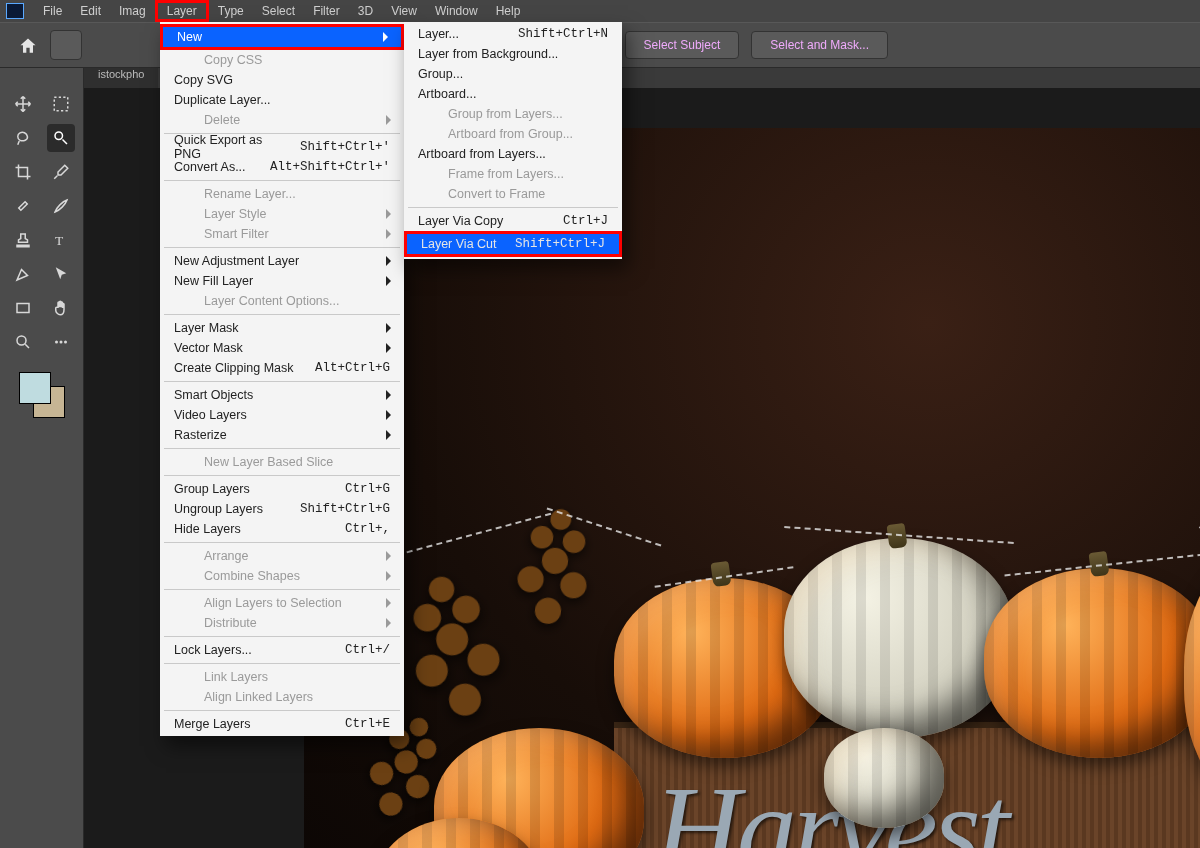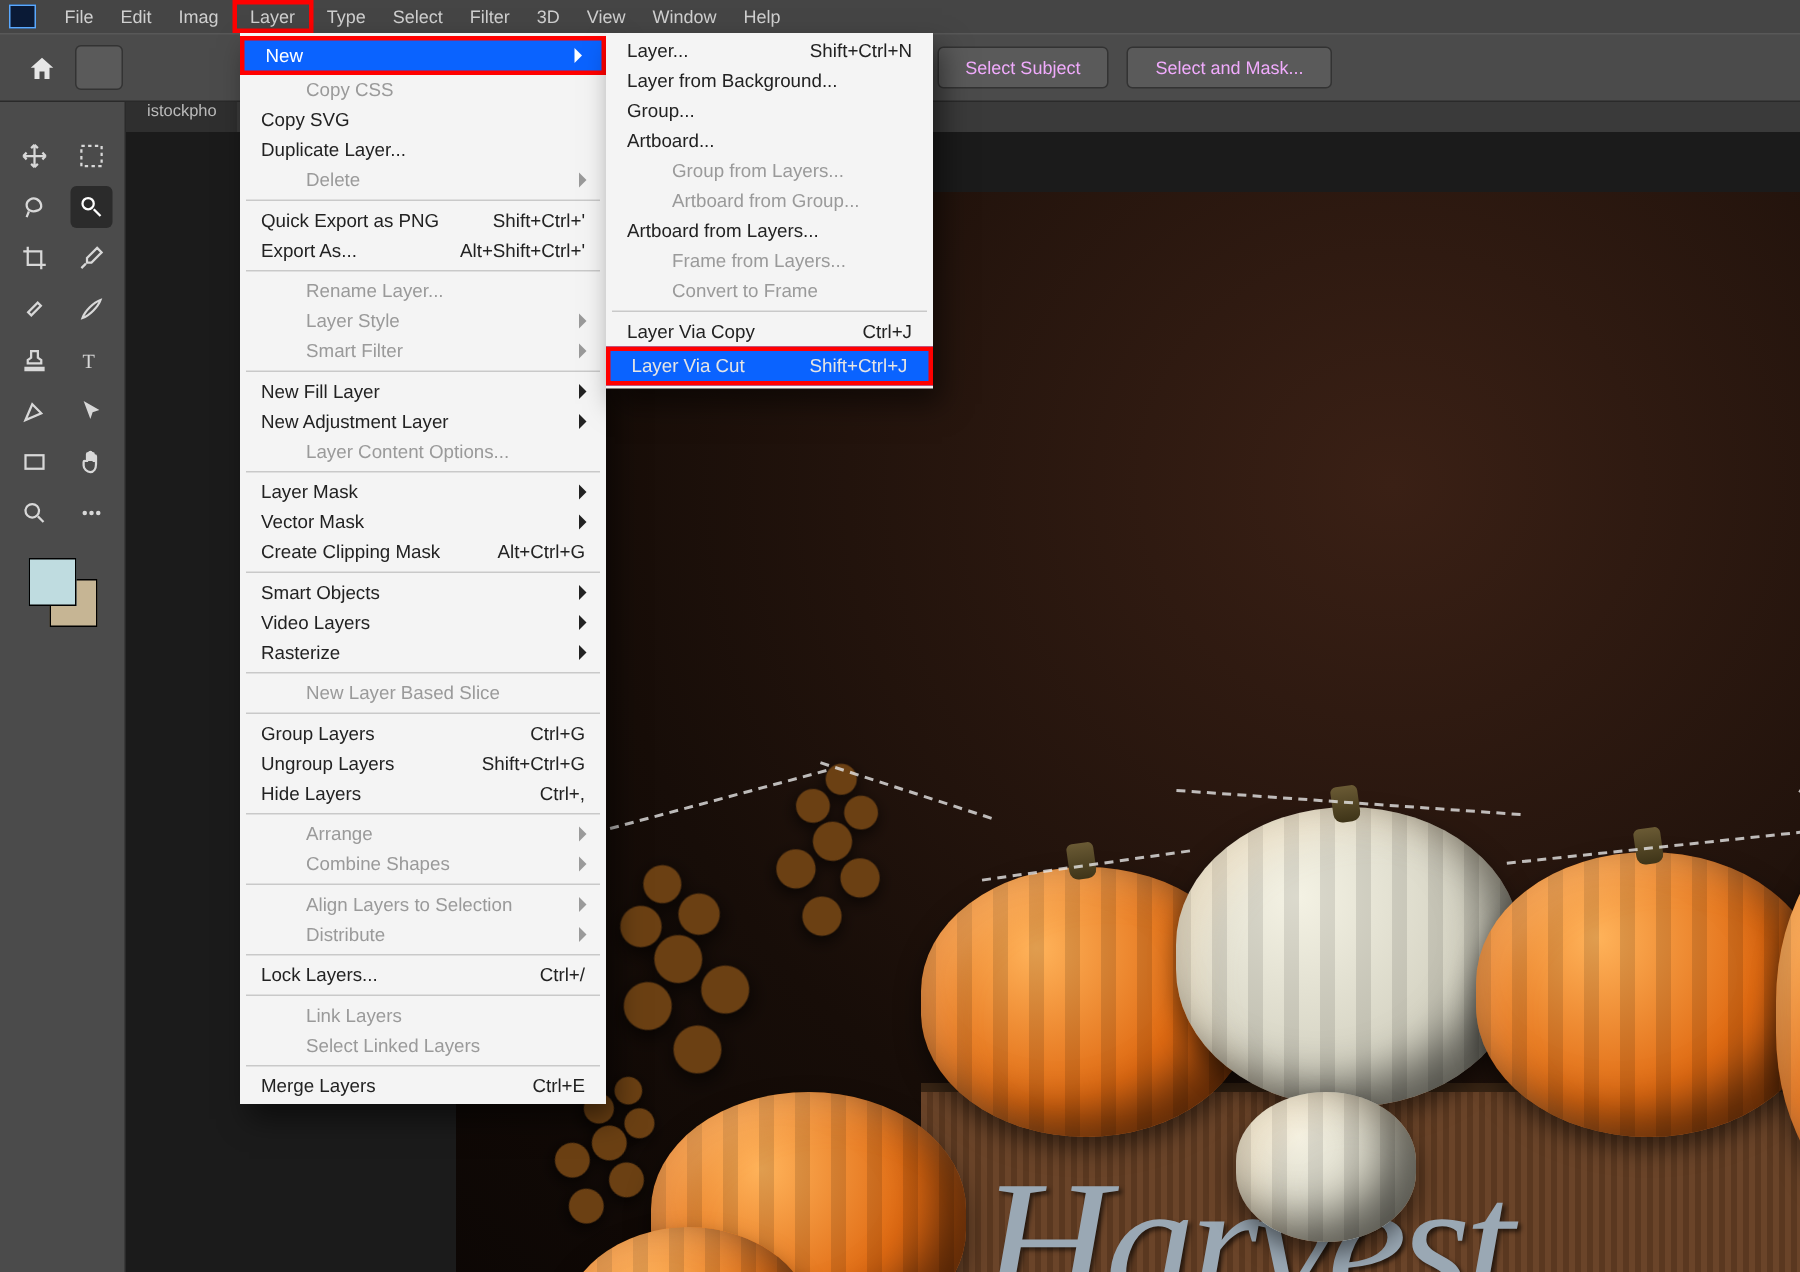--- a/index.html
+++ b/index.html
@@ -256,20 +256,21 @@
   }
   .dropdown-main .row.disabled,
   .dropdown-sub .row.disabled {
     color:#9a9a9a;
     padding-left:44px;
   }
   .dropdown-main .row .shortcut,
   .dropdown-sub .row .shortcut {
     margin-left:auto;
     padding-left: 12px;
+    font-family: Liberation Mono, monospace;
   }
   .dropdown-main .row .arrow::after,
   .dropdown-sub .row .arrow::after {
     content: "";
     position:absolute;
     right:8px;
     top:50%;
     transform: translateY(-50%);
     border: 5px solid transparent;
     border-left-color: currentColor;
@@ -473,42 +474,42 @@
     <div class="row disabled">
       <span>Delete</span>
       <span class="arrow"></span>
     </div>
     <div class="sep"></div>
     <div class="row">
       <span>Quick Export as PNG</span>
       <span class="shortcut">Shift+Ctrl+'</span>
     </div>
     <div class="row">
-      <span>Export As...</span>
+      <span>Convert As...</span>
       <span class="shortcut">Alt+Shift+Ctrl+'</span>
     </div>
     <div class="sep"></div>
     <div class="row disabled">
       <span>Rename Layer...</span>
     </div>
     <div class="row disabled">
       <span>Layer Style</span>
       <span class="arrow"></span>
     </div>
     <div class="row disabled">
       <span>Smart Filter</span>
       <span class="arrow"></span>
     </div>
     <div class="sep"></div>
     <div class="row">
+      <span>New Adjustment Layer</span>
+      <span class="arrow"></span>
+    </div>
+    <div class="row">
       <span>New Fill Layer</span>
-      <span class="arrow"></span>
-    </div>
-    <div class="row">
-      <span>New Adjustment Layer</span>
       <span class="arrow"></span>
     </div>
     <div class="row disabled">
       <span>Layer Content Options...</span>
     </div>
     <div class="sep"></div>
     <div class="row">
       <span>Layer Mask</span>
       <span class="arrow"></span>
     </div>
@@ -571,21 +572,21 @@
     <div class="sep"></div>
     <div class="row">
       <span>Lock Layers...</span>
       <span class="shortcut">Ctrl+/</span>
     </div>
     <div class="sep"></div>
     <div class="row disabled">
       <span>Link Layers</span>
     </div>
     <div class="row disabled">
-      <span>Select Linked Layers</span>
+      <span>Align Linked Layers</span>
     </div>
     <div class="sep"></div>
     <div class="row">
       <span>Merge Layers</span>
       <span class="shortcut">Ctrl+E</span>
     </div>
   </div>
 
 <div class="dropdown-sub" id="new-submenu">
     <div class="row">

